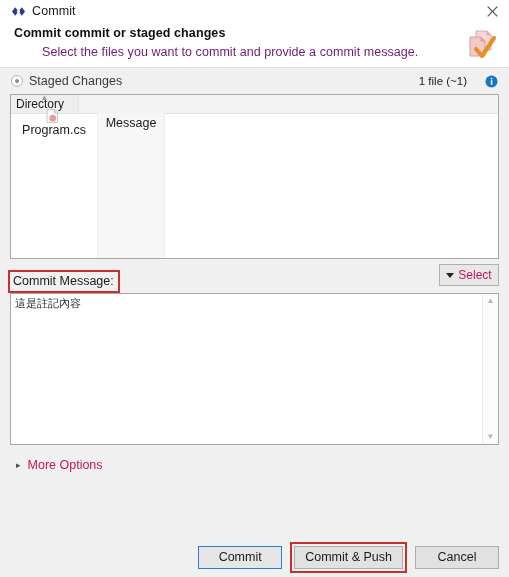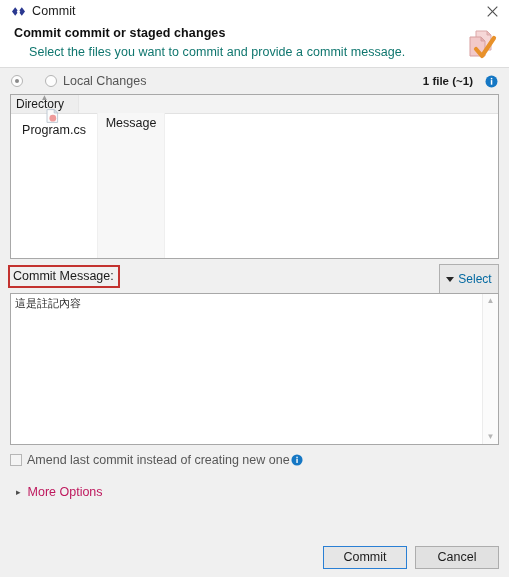--- a/index.html
+++ b/index.html
@@ -64,22 +64,22 @@
   }
   .header-title {
     font-size: 12.5px;
     font-weight: bold;
     color: #0f0f0f;
     margin: 0 0 5px 0;
     letter-spacing: 0.1px;
   }
   .header-sub {
     font-size: 12.5px;
-    color: #0f766e;
-    margin-left: 15px;
+    color: #701a75;
+    margin-left: 28px;
     letter-spacing: 0.05px;
   }
   .header-icon {
     position: absolute;
     right: 9px;
     top: 3px;
     width: 40px;
     height: 40px;
   }
 
@@ -124,23 +124,23 @@
     border-radius: 50%;
     background: #8a8a8a;
   }
   .radio-label {
     font-size: 12.5px;
     color: #555;
   }
   .radio-label.on { color: #3b3b3b; }
   .file-count {
     position: absolute;
-    right: 26px;
+    right: 32px;
     font-size: 11.5px;
-    font-weight: bold;
+    font-weight: normal;
     color: #1b1b1b;
   }
   .info-icon {
     position: absolute;
     right: 1px;
     width: 13px;
     height: 13px;
   }
 
   
@@ -215,48 +215,48 @@
   .file-icon {
     width: 13px;
     height: 14px;
     margin-right: 4px;
     flex: 0 0 auto;
   }
 
   
   .msg-row {
     display: flex;
-    align-items: center;
+    align-items: flex-end;
     height: 34px;
     position: relative;
   }
   .msg-label-box {
     border: 2px solid #c3322f;
     padding: 2px 4px 3px 3px;
     display: inline-block;
     background: #f0f0f0;
     margin-left: -2px;
   }
   .msg-label {
     font-size: 12.5px;
     color: #1b1b1b;
   }
   .select-btn {
     position: absolute;
     right: 0;
     top: 5px;
     width: 60px;
-    height: 30px;
+    height: 22px;
     background: #e8e8e8;
     border: 1px solid #b0b0b0;
     display: flex;
     align-items: center;
     justify-content: center;
     font-size: 12px;
-    color: #0369a1;
+    color: #be185d;
     cursor: default;
     box-sizing: border-box;
     gap: 4px;
   }
   .caret-down {
     width: 0; height: 0;
     border-left: 4px solid transparent;
     border-right: 4px solid transparent;
     border-top: 5px solid #262626;
     display: inline-block;
@@ -417,24 +417,21 @@
       <path d="M16 24 L22 31 L34 13" fill="none" stroke="#e8912a" stroke-width="4.2" stroke-linecap="round" stroke-linejoin="round"></path>
     </svg>
   </span>
 </div>
 
 <div class="body">
 
   <div class="source-row">
     <span class="radio-wrap">
       <span class="radio checked"></span>
-    </span>
-    <span class="radio-wrap">
-      <span class="radio"></span>
-      <span class="radio-label">Local Changes</span>
+      <span class="radio-label on">Staged Changes</span>
     </span>
     <span class="file-count">1 file (~1)</span>
     <span class="info-icon">
       <svg width="13" height="13" viewBox="0 0 13 13">
         <circle cx="6.5" cy="6.5" r="6" fill="#1577c4"></circle>
         <rect x="5.8" y="5.1" width="1.5" height="4.6" fill="#ffffff"></rect>
         <rect x="5.8" y="2.9" width="1.5" height="1.5" fill="#ffffff"></rect>
       </svg>
     </span>
   </div>
@@ -476,39 +473,33 @@
   </div>
 
   <div class="msg-box">
     <div class="msg-text">這是註記內容</div>
     <div class="vscroll">
       <span class="arr">▲</span>
       <span class="arr">▼</span>
     </div>
   </div>
 
-  <div class="amend-row">
-    <span class="checkbox"></span>
-    <span class="amend-label">Amend last commit instead of creating new one</span>
-    <span class="amend-info">
-      <svg width="12" height="12" viewBox="0 0 13 13">
-        <circle cx="6.5" cy="6.5" r="6" fill="#1577c4"></circle>
-        <rect x="5.8" y="5.1" width="1.5" height="4.6" fill="#ffffff"></rect>
-        <rect x="5.8" y="2.9" width="1.5" height="1.5" fill="#ffffff"></rect>
-      </svg>
-    </span>
-  </div>
 
   <div class="more-row">
     <span class="more-caret">▸</span>
     <span class="more-label">More Options</span>
   </div>
 
 </div>
 
 <div class="footer">
   <span class="btn default">
     <span>Commit</span>
+  </span>
+  <span class="btn-highlight">
+    <span class="btn">
+      <span>Commit &amp; Push</span>
+    </span>
   </span>
   <span class="btn">
     <span>Cancel</span>
   </span>
 </div>
 
 </body></html>

